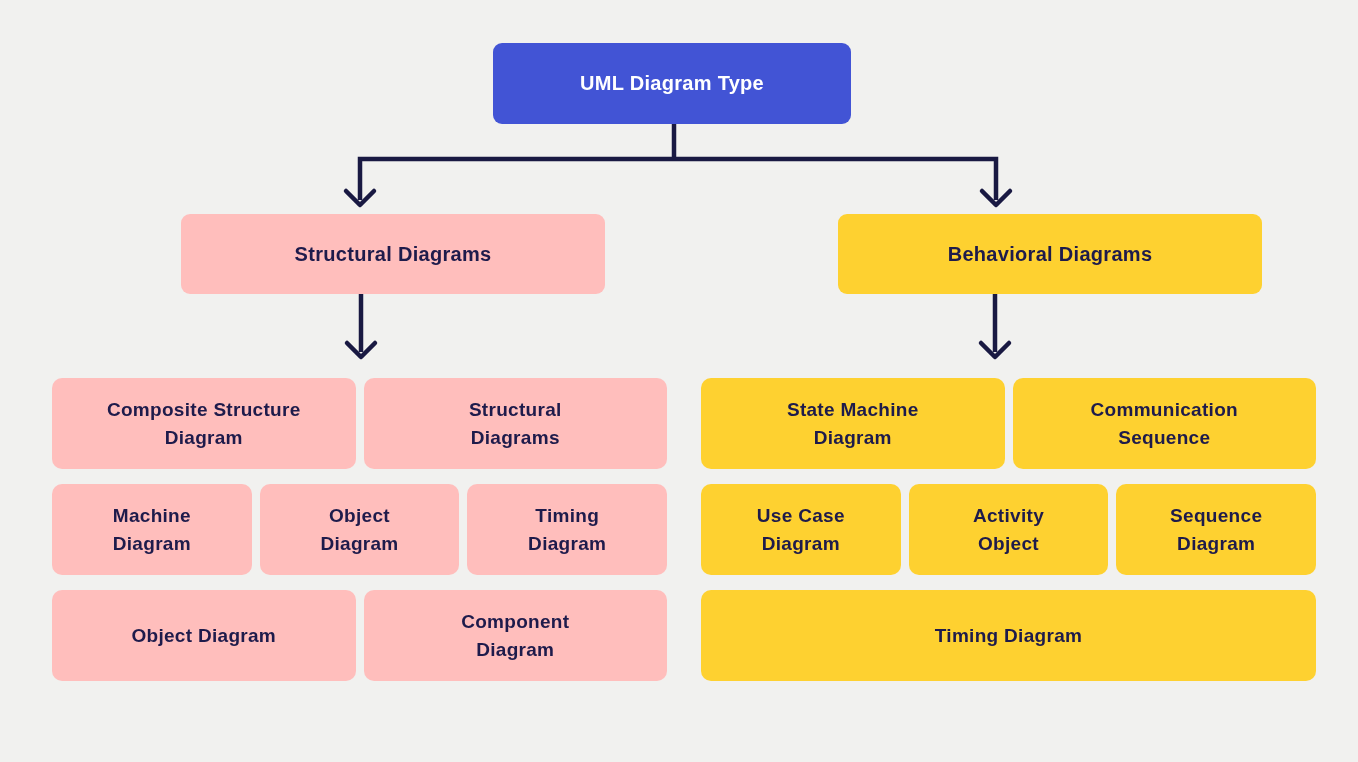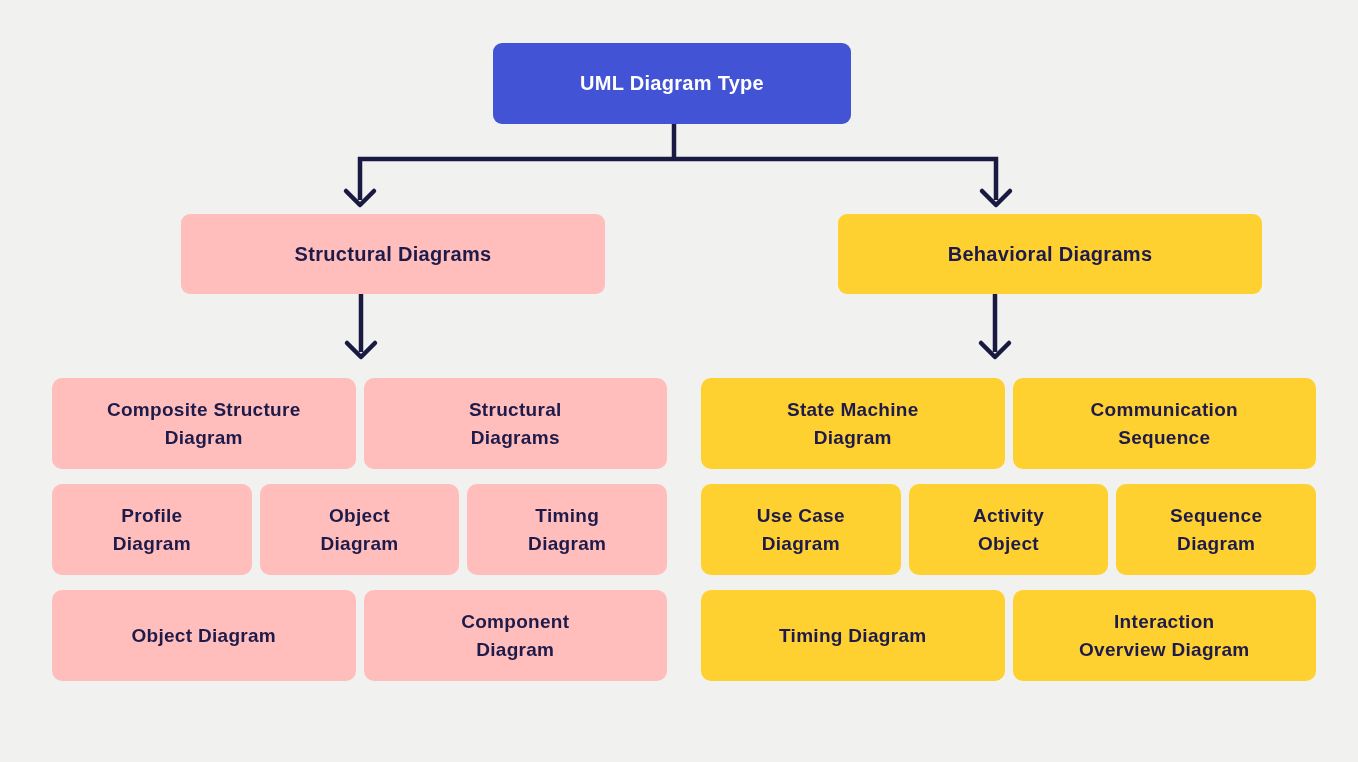--- a/index.html
+++ b/index.html
@@ -127,21 +127,21 @@
         <span class="box-label">Composite Structure
 Diagram</span>
       </div>
       <div class="leaf pink">
         <span class="box-label">Structural
 Diagrams</span>
       </div>
     </div>
     <div class="grid-row">
       <div class="leaf pink">
-        <span class="box-label">Profile
+        <span class="box-label">Machine
 Diagram</span>
       </div>
       <div class="leaf pink">
         <span class="box-label">Object
 Diagram</span>
       </div>
       <div class="leaf pink">
         <span class="box-label">Timing
 Diagram</span>
       </div>
@@ -179,20 +179,16 @@
       </div>
       <div class="leaf yellow">
         <span class="box-label">Sequence
 Diagram</span>
       </div>
     </div>
     <div class="grid-row">
       <div class="leaf yellow">
         <span class="box-label">Timing Diagram</span>
       </div>
-      <div class="leaf yellow">
-        <span class="box-label">Interaction
-Overview Diagram</span>
-      </div>
     </div>
   </div>
 
 </div>
 
 </body></html>

